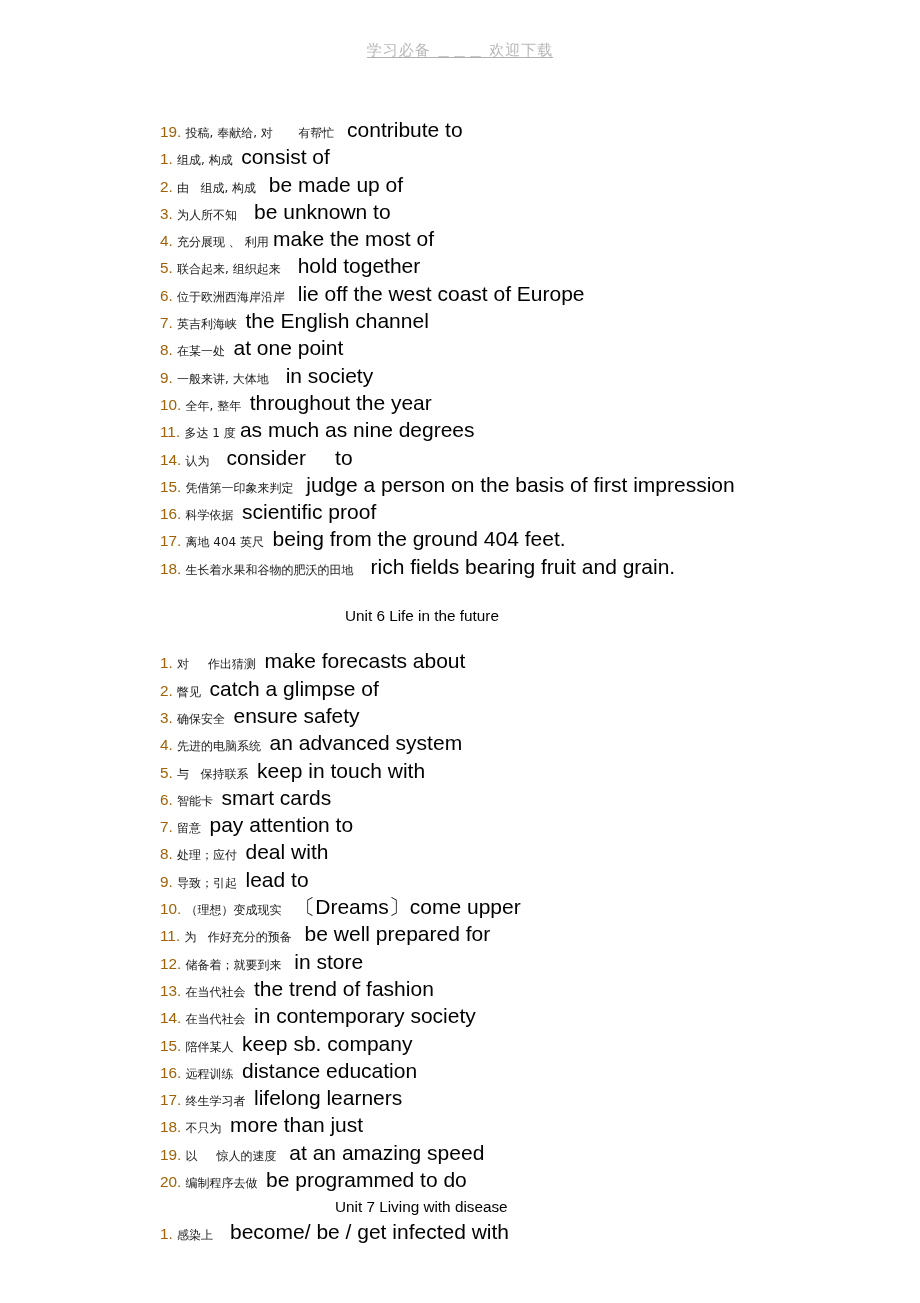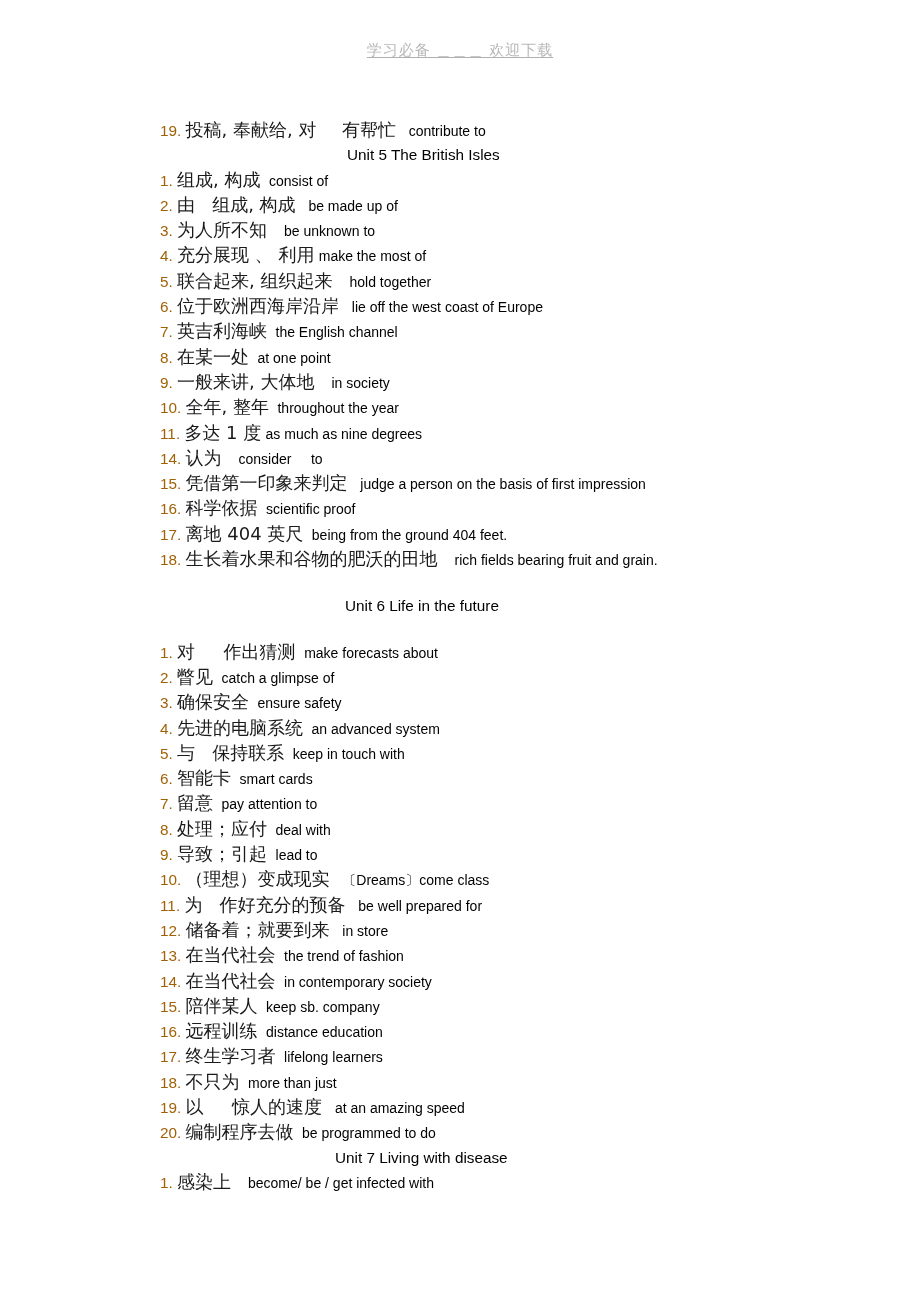--- a/index.html
+++ b/index.html
@@ -51,26 +51,26 @@
     font-size: 15.3px;
     line-height: 24.3px;
     white-space: pre;
     color: #0a0a0a;
   }
   .line .num {
     color: #a16207;
   }
   .line .cn {
     font-family: "DejaVu Sans", "Liberation Sans", sans-serif;
-    font-size: 18px;
+    font-size: 12px;
     color: #1a1a1a;
   }
   .line .en {
     font-family: "Liberation Sans", "DejaVu Sans", sans-serif;
-    font-size: 14px;
+    font-size: 21px;
     color: #000000;
   }
   .heading {
     font-size: 15.3px;
     line-height: 24.3px;
     white-space: pre;
     padding-left: 187px;
     color: #000000;
   }
   .heading.h6 {
@@ -86,21 +86,20 @@
 <body>
 
 <div class="page">
 
   <div class="watermark">学习必备 ＿＿＿ 欢迎下载</div>
 
   <div class="content">
 
     <div class="line"><span class="num">19.</span> <span class="cn">投稿, 奉献给, 对</span>      <span class="cn">有帮忙</span>   <span class="en">contribute to</span></div>
 
-    <div class="heading h5">Unit 5 The British Isles</div>
 
     <div class="line"><span class="num">1.</span> <span class="cn">组成, 构成</span>  <span class="en">consist of</span></div>
     <div class="line"><span class="num">2.</span> <span class="cn">由   组成, 构成</span>   <span class="en">be made up of</span></div>
     <div class="line"><span class="num">3.</span> <span class="cn">为人所不知</span>    <span class="en">be unknown to</span></div>
     <div class="line"><span class="num">4.</span> <span class="cn">充分展现 、 利用</span> <span class="en">make the most of</span></div>
     <div class="line"><span class="num">5.</span> <span class="cn">联合起来, 组织起来</span>    <span class="en">hold together</span></div>
     <div class="line"><span class="num">6.</span> <span class="cn">位于欧洲西海岸沿岸</span>   <span class="en">lie off the west coast of Europe</span></div>
     <div class="line"><span class="num">7.</span> <span class="cn">英吉利海峡</span>  <span class="en">the English channel</span></div>
     <div class="line"><span class="num">8.</span> <span class="cn">在某一处</span>  <span class="en">at one point</span></div>
     <div class="line"><span class="num">9.</span> <span class="cn">一般来讲, 大体地</span>    <span class="en">in society</span></div>
@@ -120,21 +119,21 @@
 
     <div class="line"><span class="num">1.</span> <span class="cn">对     作出猜测</span>  <span class="en">make forecasts about</span></div>
     <div class="line"><span class="num">2.</span> <span class="cn">瞥见</span>  <span class="en">catch a glimpse of</span></div>
     <div class="line"><span class="num">3.</span> <span class="cn">确保安全</span>  <span class="en">ensure safety</span></div>
     <div class="line"><span class="num">4.</span> <span class="cn">先进的电脑系统</span>  <span class="en">an advanced system</span></div>
     <div class="line"><span class="num">5.</span> <span class="cn">与   保持联系</span>  <span class="en">keep in touch with</span></div>
     <div class="line"><span class="num">6.</span> <span class="cn">智能卡</span>  <span class="en">smart cards</span></div>
     <div class="line"><span class="num">7.</span> <span class="cn">留意</span>  <span class="en">pay attention to</span></div>
     <div class="line"><span class="num">8.</span> <span class="cn">处理；应付</span>  <span class="en">deal with</span></div>
     <div class="line"><span class="num">9.</span> <span class="cn">导致；引起</span>  <span class="en">lead to</span></div>
-    <div class="line"><span class="num">10.</span> <span class="cn">（理想）变成现实</span>   <span class="en">〔Dreams〕come class</span></div>
+    <div class="line"><span class="num">10.</span> <span class="cn">（理想）变成现实</span>   <span class="en">〔Dreams〕come upper</span></div>
     <div class="line"><span class="num">11.</span> <span class="cn">为   作好充分的预备</span>   <span class="en">be well prepared for</span></div>
     <div class="line"><span class="num">12.</span> <span class="cn">储备着；就要到来</span>   <span class="en">in store</span></div>
     <div class="line"><span class="num">13.</span> <span class="cn">在当代社会</span>  <span class="en">the trend of fashion</span></div>
     <div class="line"><span class="num">14.</span> <span class="cn">在当代社会</span>  <span class="en">in contemporary society</span></div>
     <div class="line"><span class="num">15.</span> <span class="cn">陪伴某人</span>  <span class="en">keep sb. company</span></div>
     <div class="line"><span class="num">16.</span> <span class="cn">远程训练</span>  <span class="en">distance education</span></div>
     <div class="line"><span class="num">17.</span> <span class="cn">终生学习者</span>  <span class="en">lifelong learners</span></div>
     <div class="line"><span class="num">18.</span> <span class="cn">不只为</span>  <span class="en">more than just</span></div>
     <div class="line"><span class="num">19.</span> <span class="cn">以     惊人的速度</span>   <span class="en">at an amazing speed</span></div>
     <div class="line"><span class="num">20.</span> <span class="cn">编制程序去做</span>  <span class="en">be programmed to do</span></div>

